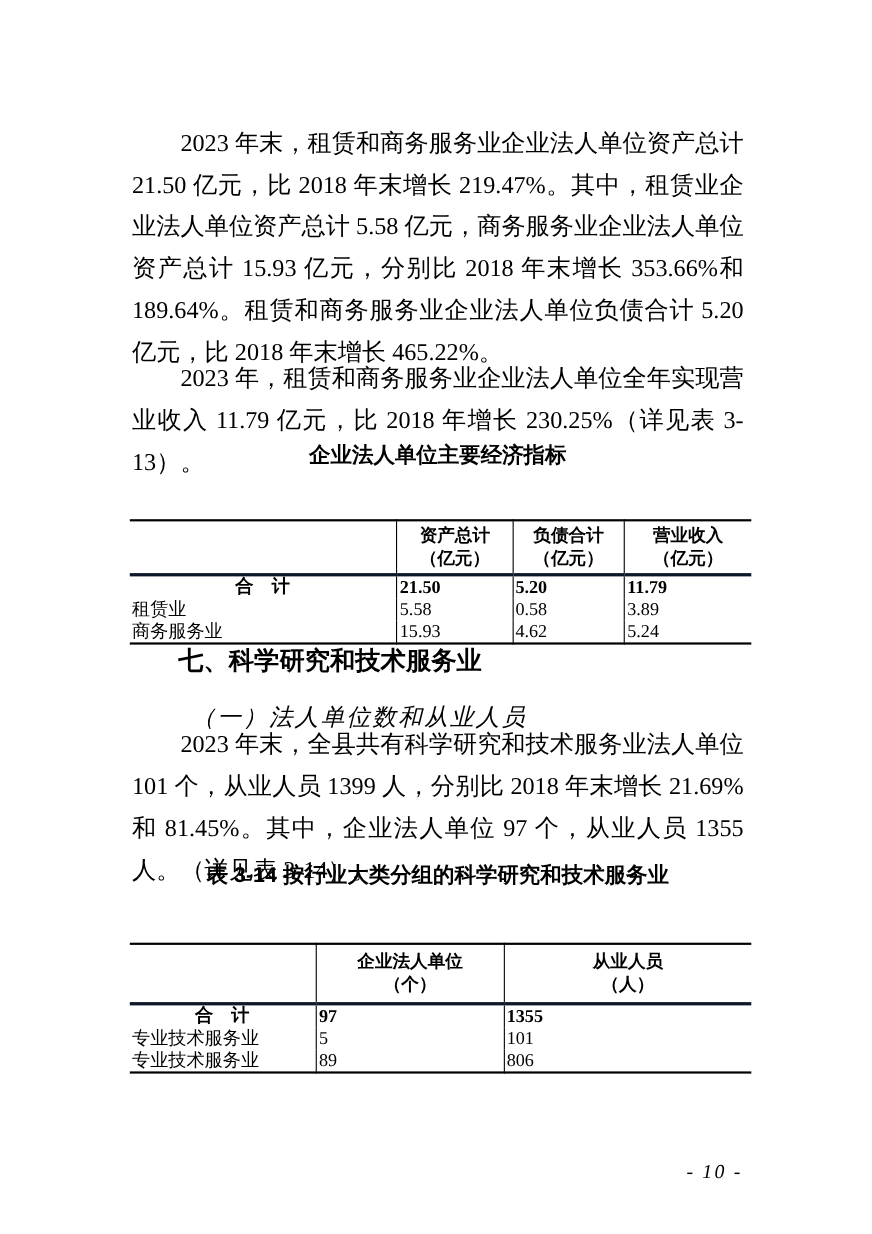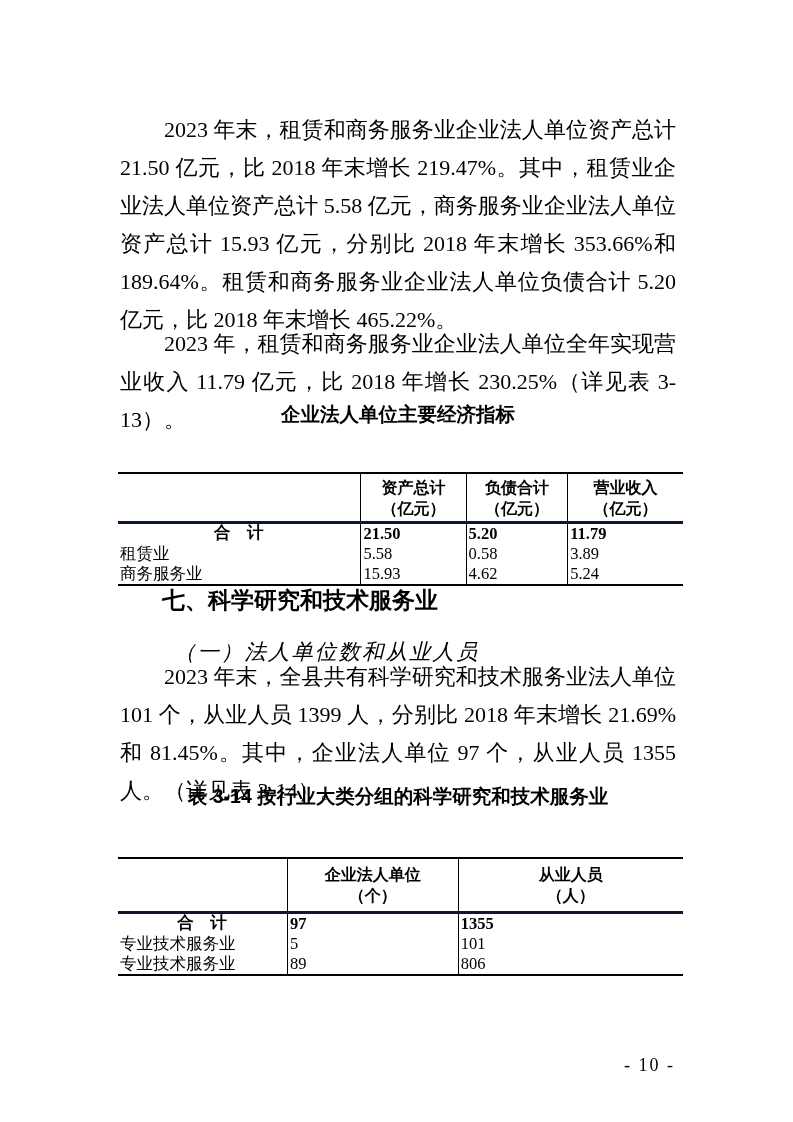--- a/index.html
+++ b/index.html
@@ -66,21 +66,21 @@
   .data-table td.num { text-align: left; }
   .data-table td.stub { text-align: left; }
   .data-table tr.total-row td { font-weight: bold; }
   .data-table tr.total-row td.stub {
     text-align: center;
     font-family: Liberation Mono, monospace;
   }
 
   .page-number {
     position: absolute; top: 1054px; right: 118px;
-    font-size: 18px; letter-spacing: 2px; line-height: 22px;
+    font-size: 18px; letter-spacing: 2px; line-height: 22px; font-style: italic;
   }
 </style>
 </head>
 <body>
 
 <div class="page">
 
   <p class="para" id="p1">2023 年末，租赁和商务服务业企业法人单位资产总计 21.50 亿元，比 2018 年末增长 219.47%。其中，租赁业企业法人单位资产总计 5.58 亿元，商务服务业企业法人单位资产总计 15.93 亿元，分别比 2018 年末增长 353.66%和 189.64%。租赁和商务服务业企业法人单位负债合计 5.20 亿元，比 2018 年末增长 465.22%。</p>
 
   <p class="para" id="p2">2023 年，租赁和商务服务业企业法人单位全年实现营业收入 11.79 亿元，比 2018 年增长 230.25%（详见表 3-13）。</p>

